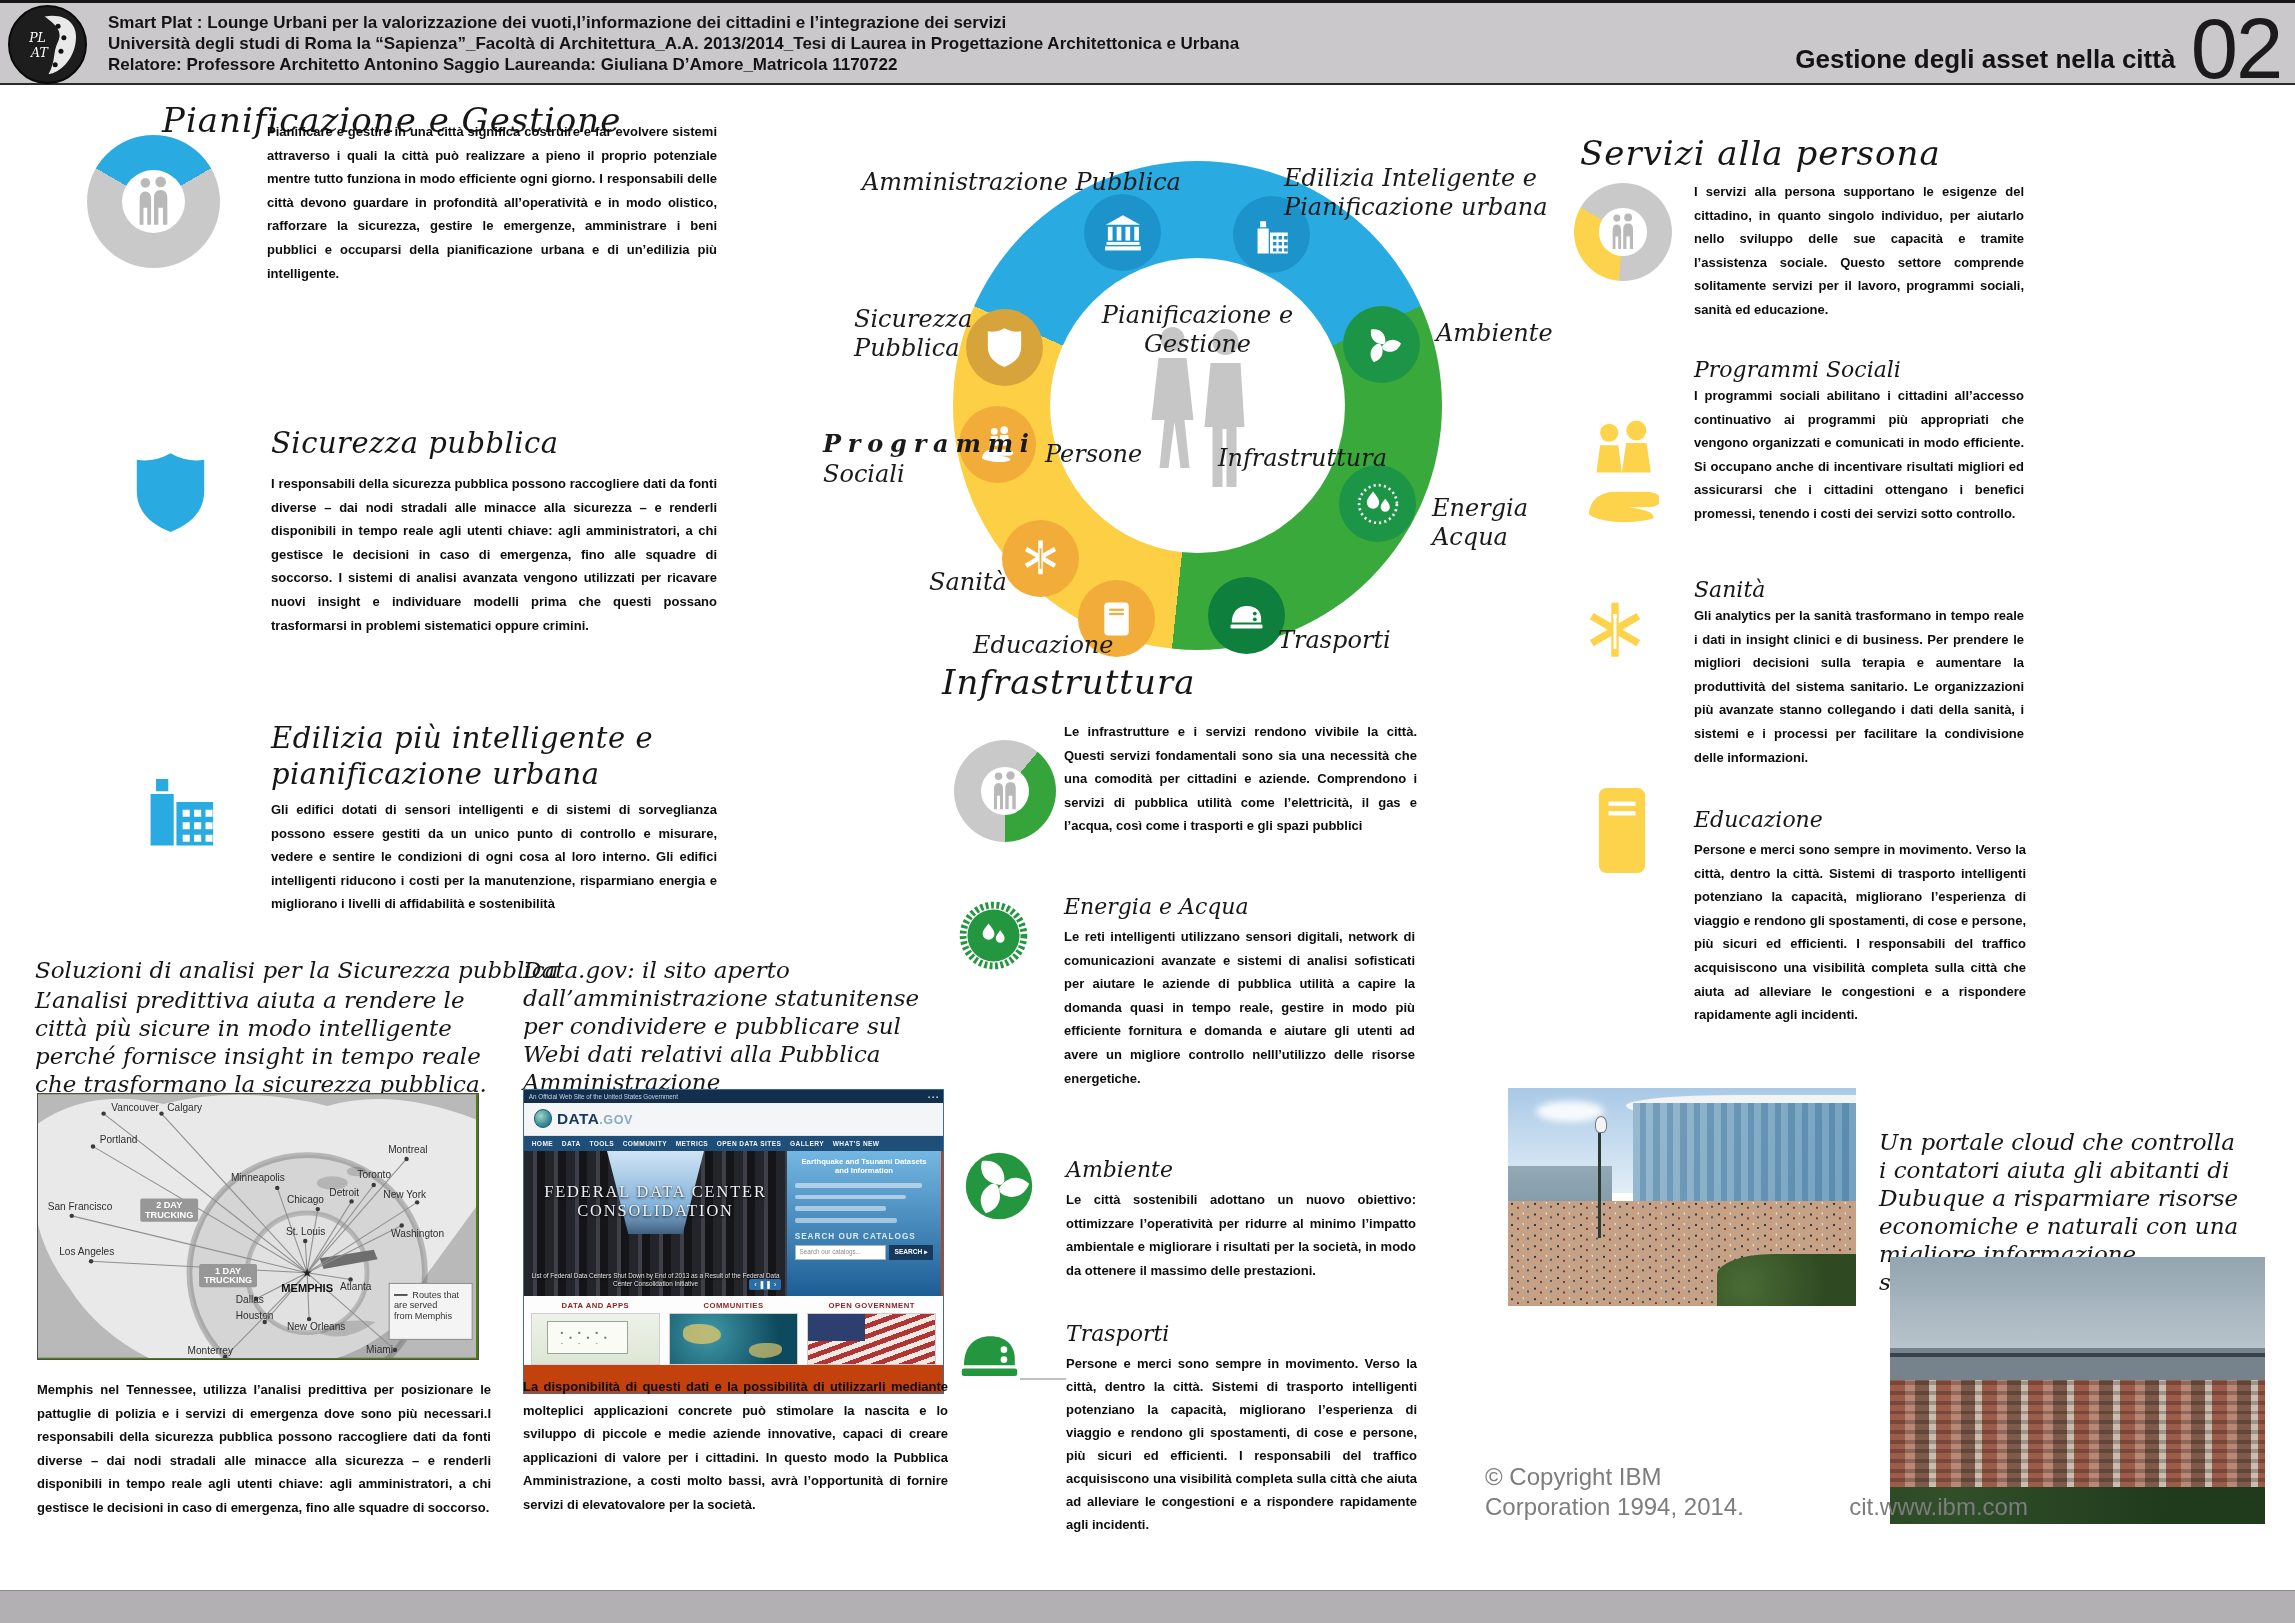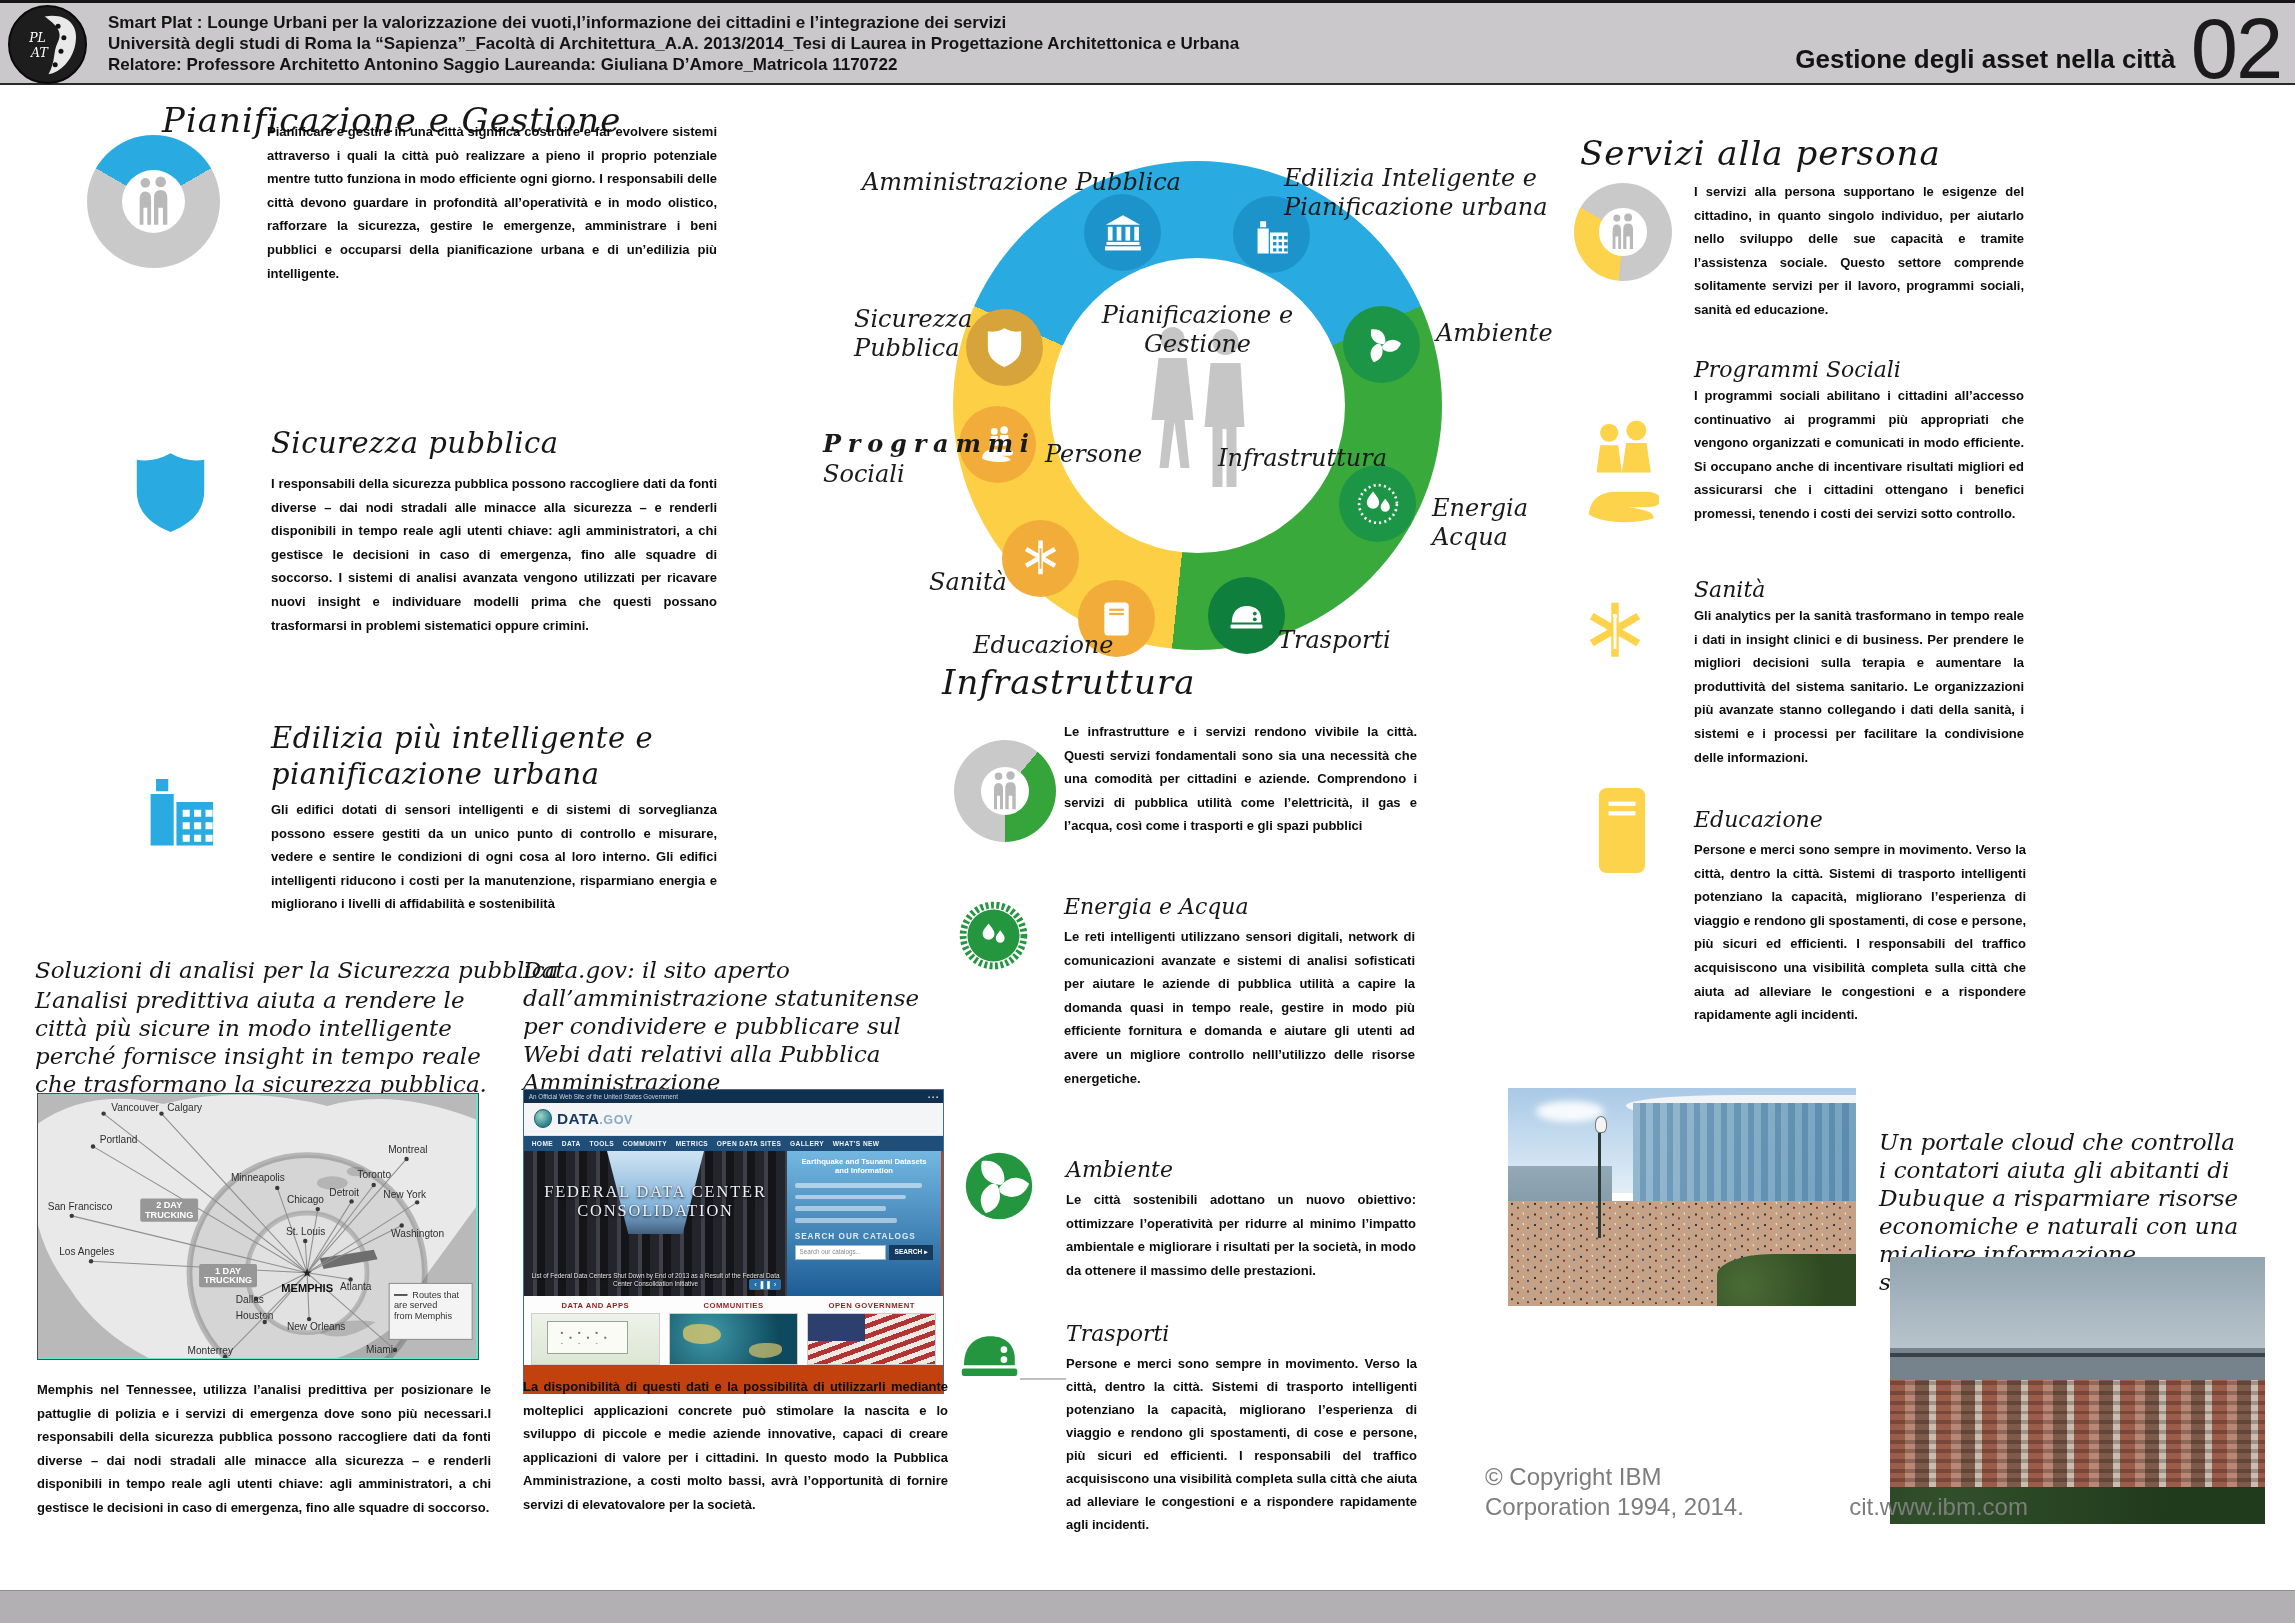--- a/index.html
+++ b/index.html
@@ -28,21 +28,21 @@
   .donut .hole{position:absolute;left:26%;top:26%;width:48%;height:48%;background:#fff;border-radius:50%;
                display:flex;align-items:center;justify-content:center;}
   
   .ring{position:absolute;left:953px;top:161px;width:489px;height:489px;border-radius:50%;
         background:conic-gradient(#29abe2 0 66deg,#3aa93c 66deg 186deg,#fccf45 186deg 294deg,#29abe2 294deg 360deg);}
   .ring-hole{position:absolute;left:1050px;top:258px;width:295px;height:295px;background:#fff;border-radius:50%;}
   .icircle{position:absolute;width:77px;height:77px;border-radius:50%;display:flex;align-items:center;justify-content:center;}
   .dg-lab{position:absolute;font-family:"DejaVu Serif",serif;font-style:italic;font-size:24px;line-height:29px;color:#1a1a1a;}
   .sp1{letter-spacing:6.8px;}
   
-  .mapbox{position:absolute;left:37px;top:1093px;width:442px;height:267px;border:1.9px solid #4e4e4e;box-sizing:border-box;background:#5eead4;}
+  .mapbox{position:absolute;left:37px;top:1093px;width:442px;height:267px;border:1.9px solid #4e4e4e;box-sizing:border-box;background:#4d7c0f;}
   .map-city{font:10.5px "Liberation Sans",sans-serif;fill:#2e2e2e;}
   .map-memphis{font:700 11.5px "Liberation Sans",sans-serif;fill:#101010;}
   .map-star{font:13px "DejaVu Sans",sans-serif;fill:#222;text-anchor:middle;}
   .map-badge{font:700 9.5px "Liberation Sans",sans-serif;fill:#fff;text-anchor:middle;}
   .map-legend{font:9.5px "Liberation Sans",sans-serif;fill:#333;}
   
   .dg{position:absolute;left:523px;top:1089px;width:421px;height:305px;border:1.9px solid #3b6e9f;background:#c2410c;box-sizing:border-box;font-family:"Liberation Sans",sans-serif;}
   .dg-top{height:12.6px;background:#132f4e;display:flex;align-items:center;justify-content:space-between;padding:0 4.8px;}
   .dg-top span{font-size:6.3px;color:#c9d4e0;}
   .dg-head{height:32px;background:#f3f5f7;display:flex;align-items:center;padding-left:9.7px;gap:4.8px;border-bottom:1px solid #dfe3e8;}

